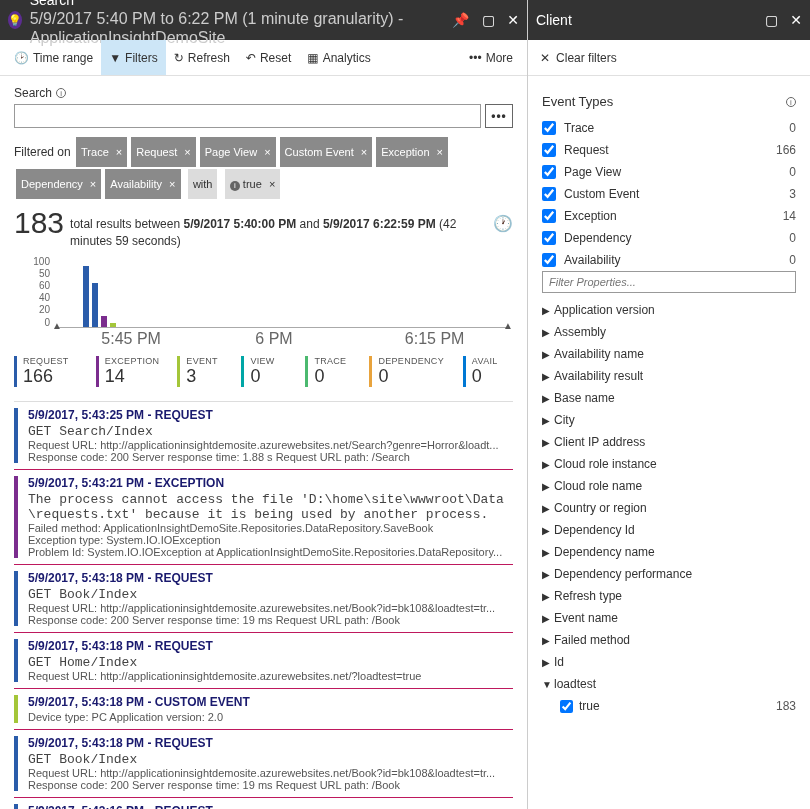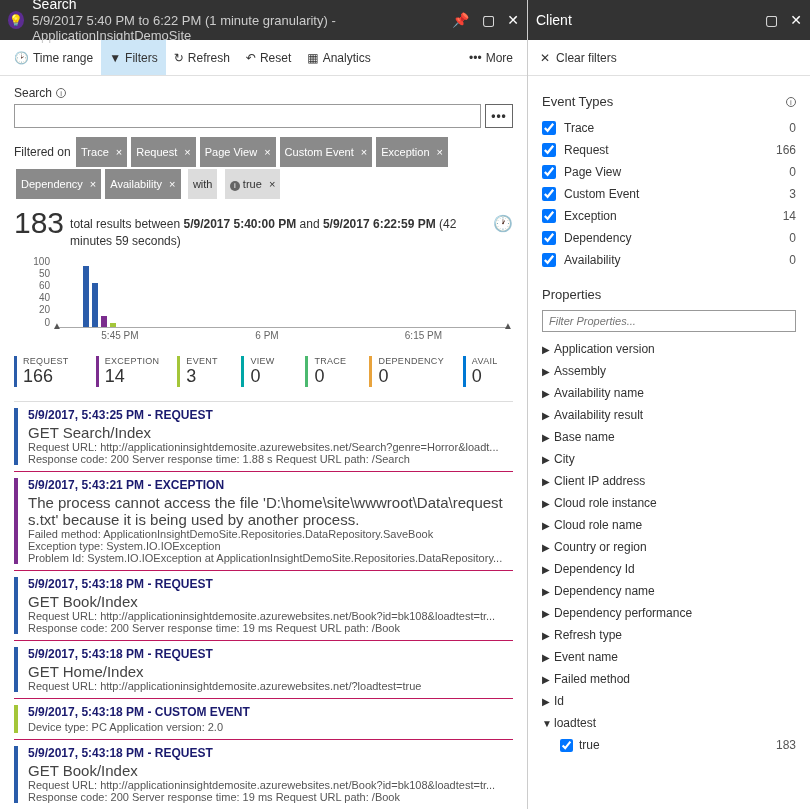--- a/index.html
+++ b/index.html
@@ -4,21 +4,21 @@
 <style>
   * { box-sizing: border-box; margin: 0; padding: 0; font-family: "Segoe UI", Arial, sans-serif; }
   body { display: flex; width: 810px; height: 809px; background: #fff; font-size: 12px; color: #333; overflow: hidden; }
   .panel { display: flex; flex-direction: column; }
   .left { width: 528px; border-right: 1px solid #ccc; }
   .right { flex: 1; }
   .titlebar { background: #333; color: #fff; display: flex; align-items: center; padding: 6px 8px; height: 40px; }
   .titlebar .bulb { width: 18px; height: 18px; display: inline-flex; align-items: center; justify-content: center; background: #5c2d91; border-radius: 50%; margin-right: 8px; font-size: 11px; }
   .titlebar .titles { display: flex; flex-direction: column; line-height: 1.2; }
   .titlebar .title { font-size: 14px; font-weight: 400; }
-  .titlebar .subtitle { font-size: 13px; color: #ccc; }
+  .titlebar .subtitle { font-size: 16px; color: #ccc; }
   .titlebar .wincontrols { margin-left: auto; display: flex; gap: 12px; font-size: 14px; }
   .wincontrols span { cursor: pointer; }
   .toolbar { display: flex; align-items: center; border-bottom: 1px solid #e0e0e0; height: 36px; padding: 0 6px; font-size: 12px; }
   .toolbar .tb-item { display: flex; align-items: center; gap: 4px; padding: 0 8px; height: 100%; cursor: pointer; }
   .toolbar .tb-item.active { background: #cde6f7; }
   .toolbar .tb-more { margin-left: auto; display: flex; align-items: center; gap: 4px; padding: 0 8px; cursor: pointer; }
   .left-body { padding: 10px 14px; overflow-y: auto; flex: 1; position: relative; }
   .left-body::-webkit-scrollbar { width: 14px; }
   .left-body::-webkit-scrollbar-thumb { background: #c1c1c1; }
   .search-label { font-size: 12px; margin-bottom: 4px; display: flex; align-items: center; gap: 4px; }
@@ -32,40 +32,40 @@
   .tag.with { background: #dcdcdc; color: #333; }
   .tag.true { background: #dcdcdc; color: #333; }
   .total-line { margin: 8px 0 6px; font-size: 12px; display: flex; align-items: flex-start; }
   .total-line .big { font-size: 30px; font-weight: 400; margin-right: 6px; line-height: 1; }
   .total-line .rest { flex: 1; line-height: 1.4; padding-top: 8px; }
   .history-icon { font-size: 16px; padding-top: 6px; }
   .chart { position: relative; height: 90px; margin: 4px 0 2px; }
   .chart .y-labels { position: absolute; left: 0; top: 0; bottom: 18px; width: 36px; display: flex; flex-direction: column; justify-content: space-between; font-size: 10px; text-align: right; color: #666; }
   .chart .plot { position: absolute; left: 42px; right: 4px; top: 0; bottom: 18px; border-bottom: 1px solid #aaa; }
   .chart .bar { position: absolute; bottom: 0; width: 6px; }
-  .chart .xaxis { position: absolute; left: 42px; right: 4px; bottom: 0; height: 16px; font-size: 10px; color: #666; }
+  .chart .xaxis { position: absolute; left: 42px; right: 4px; bottom: 0; height: 16px; font-size: 16px; color: #666; }
   .chart .xtick { position: absolute; }
   .chart .arrow { position: absolute; bottom: -4px; font-size: 10px; color: #555; }
   .stats-row { display: flex; gap: 8px; margin: 10px 0 14px; }
   .stat { border-left: 3px solid; padding-left: 6px; min-width: 44px; }
   .stat .label { font-size: 9px; color: #555; letter-spacing: 0.3px; }
   .stat .val { font-size: 18px; }
   .stat.request { border-color: #2a5caa; flex: 1.1; }
   .stat.exception { border-color: #7b2d8e; flex: 1.1; }
   .stat.event { border-color: #a4c639; flex: 0.8; }
   .stat.view { border-color: #00a6a6; flex: 0.8; }
   .stat.trace { border-color: #4bb96f; flex: 0.8; }
   .stat.dependency { border-color: #e8a33d; flex: 1.3; }
   .stat.avail { border-color: #0078d4; flex: 0.7; }
   .results { border-top: 1px solid #ddd; }
   .result { border-bottom: 1px solid #be185d; padding: 6px 0 6px 4px; position: relative; word-break: break-all; }
   .result .bar-marker { position: absolute; left: 0; top: 6px; bottom: 6px; width: 4px; }
   .result .content { padding-left: 10px; }
   .result .hdr { font-size: 12px; font-weight: bold; color: #1a1a6e; margin-bottom: 2px; }
-  .result .line { font-size: 15px; font-family: Liberation Sans, sans-serif; color: #444; }
+  .result .line { font-size: 13px; font-family: Liberation Mono, monospace; color: #444; }
   .result .line.mono { white-space: pre-wrap; }
   .result .sub { font-size: 11px; color: #555; }
   
   .clearfilters { display: flex; align-items: center; gap: 6px; height: 36px; padding: 0 12px; border-bottom: 1px solid #e0e0e0; cursor: pointer; }
   .right-body { padding: 10px 14px; overflow-y: auto; flex: 1; font-size: 12px; }
   .section-head { font-size: 13px; margin: 8px 0 8px; display: flex; align-items: center; }
   .section-head .info { margin-left: auto; }
   .event-row { display: flex; align-items: center; padding: 4px 0; }
   .event-row input[type=checkbox] { margin-right: 8px; width: 14px; height: 14px; }
   .event-row .cnt { margin-left: auto; color: #555; }
@@ -305,23 +305,20 @@
           <input type="checkbox" checked="" style="">
           <span>Dependency</span>
           <span class="cnt">0</span>
         </div>
         <div class="event-row">
           <input type="checkbox" checked="" style="">
           <span>Availability</span>
           <span class="cnt">0</span>
         </div>
       </div>
-    <div class="section-head" style="margin-top:16px;">
-      <span>Properties</span>
-    </div>
     <input class="prop-filter" placeholder="Filter Properties..." style="">
     <div id="properties">
         <div class="prop-row">
           <span class="caret">▶</span>
           <span>Application version</span>
         </div>
         <div class="prop-row">
           <span class="caret">▶</span>
           <span>Assembly</span>
         </div>

